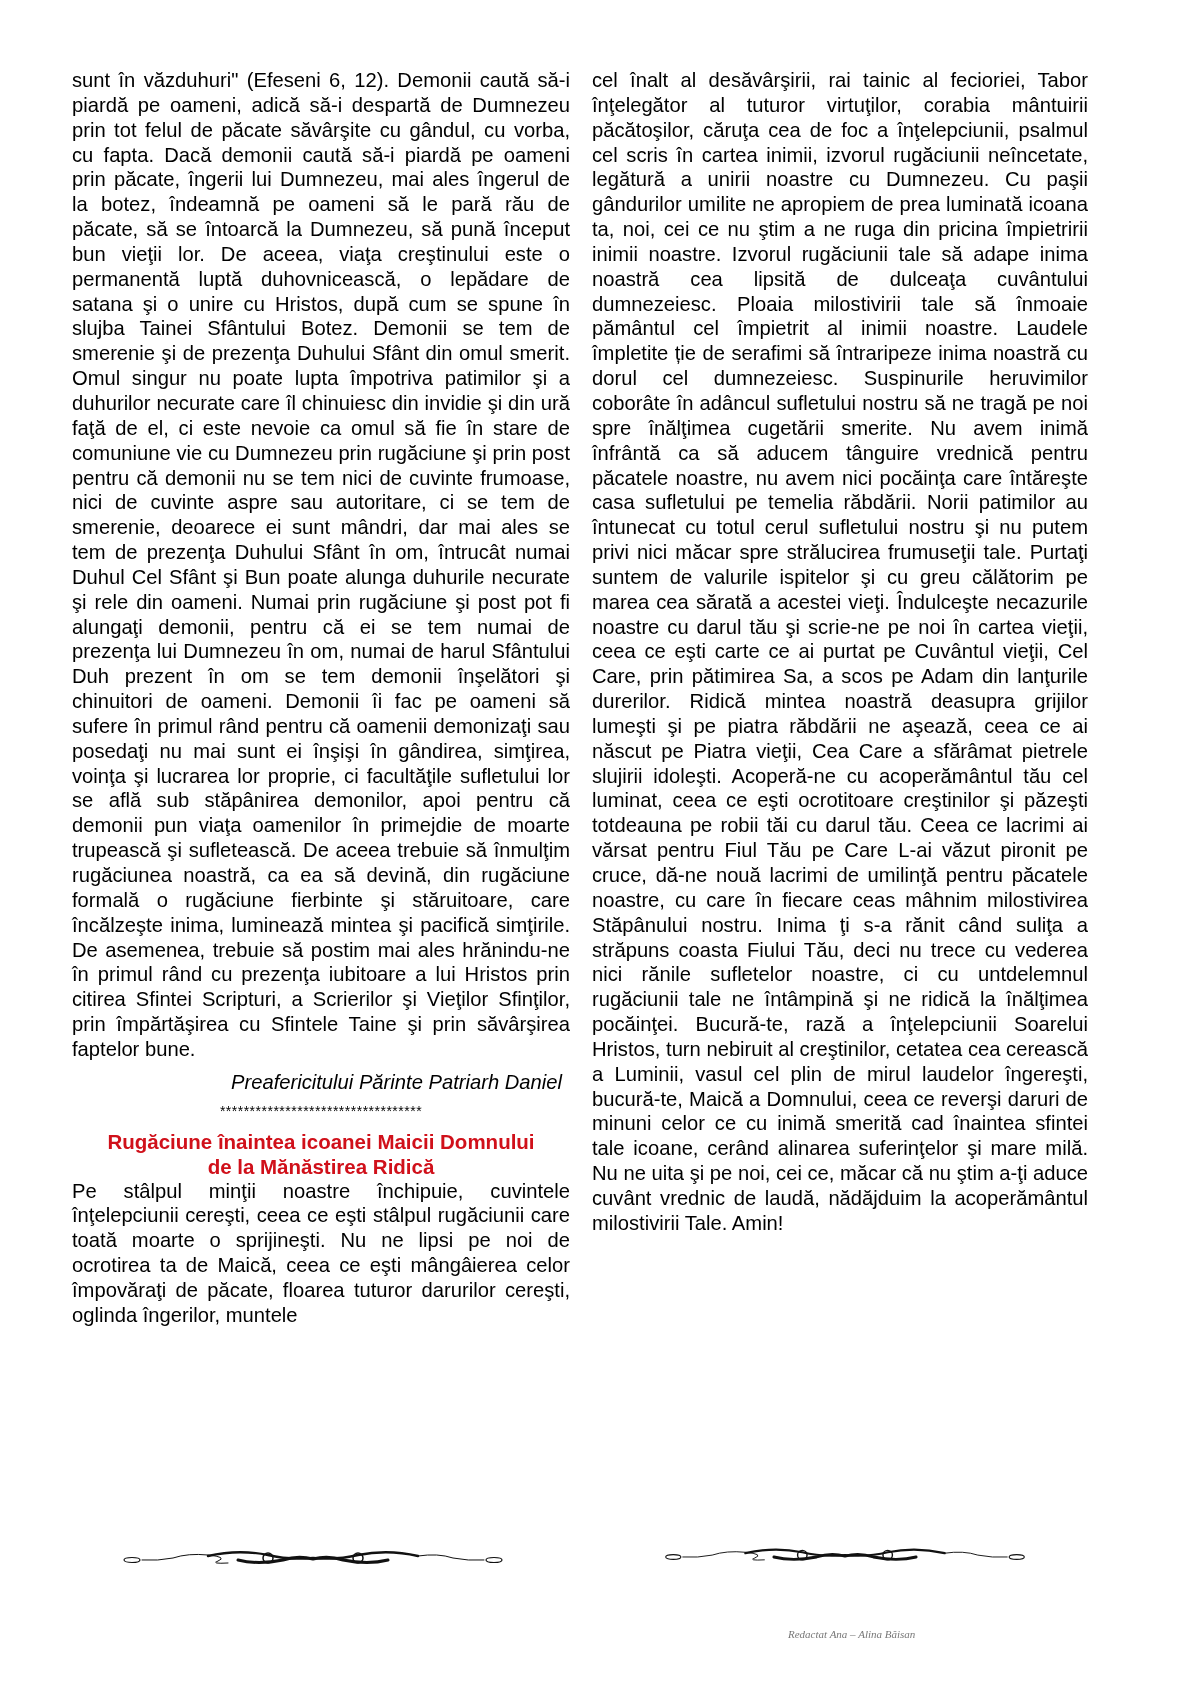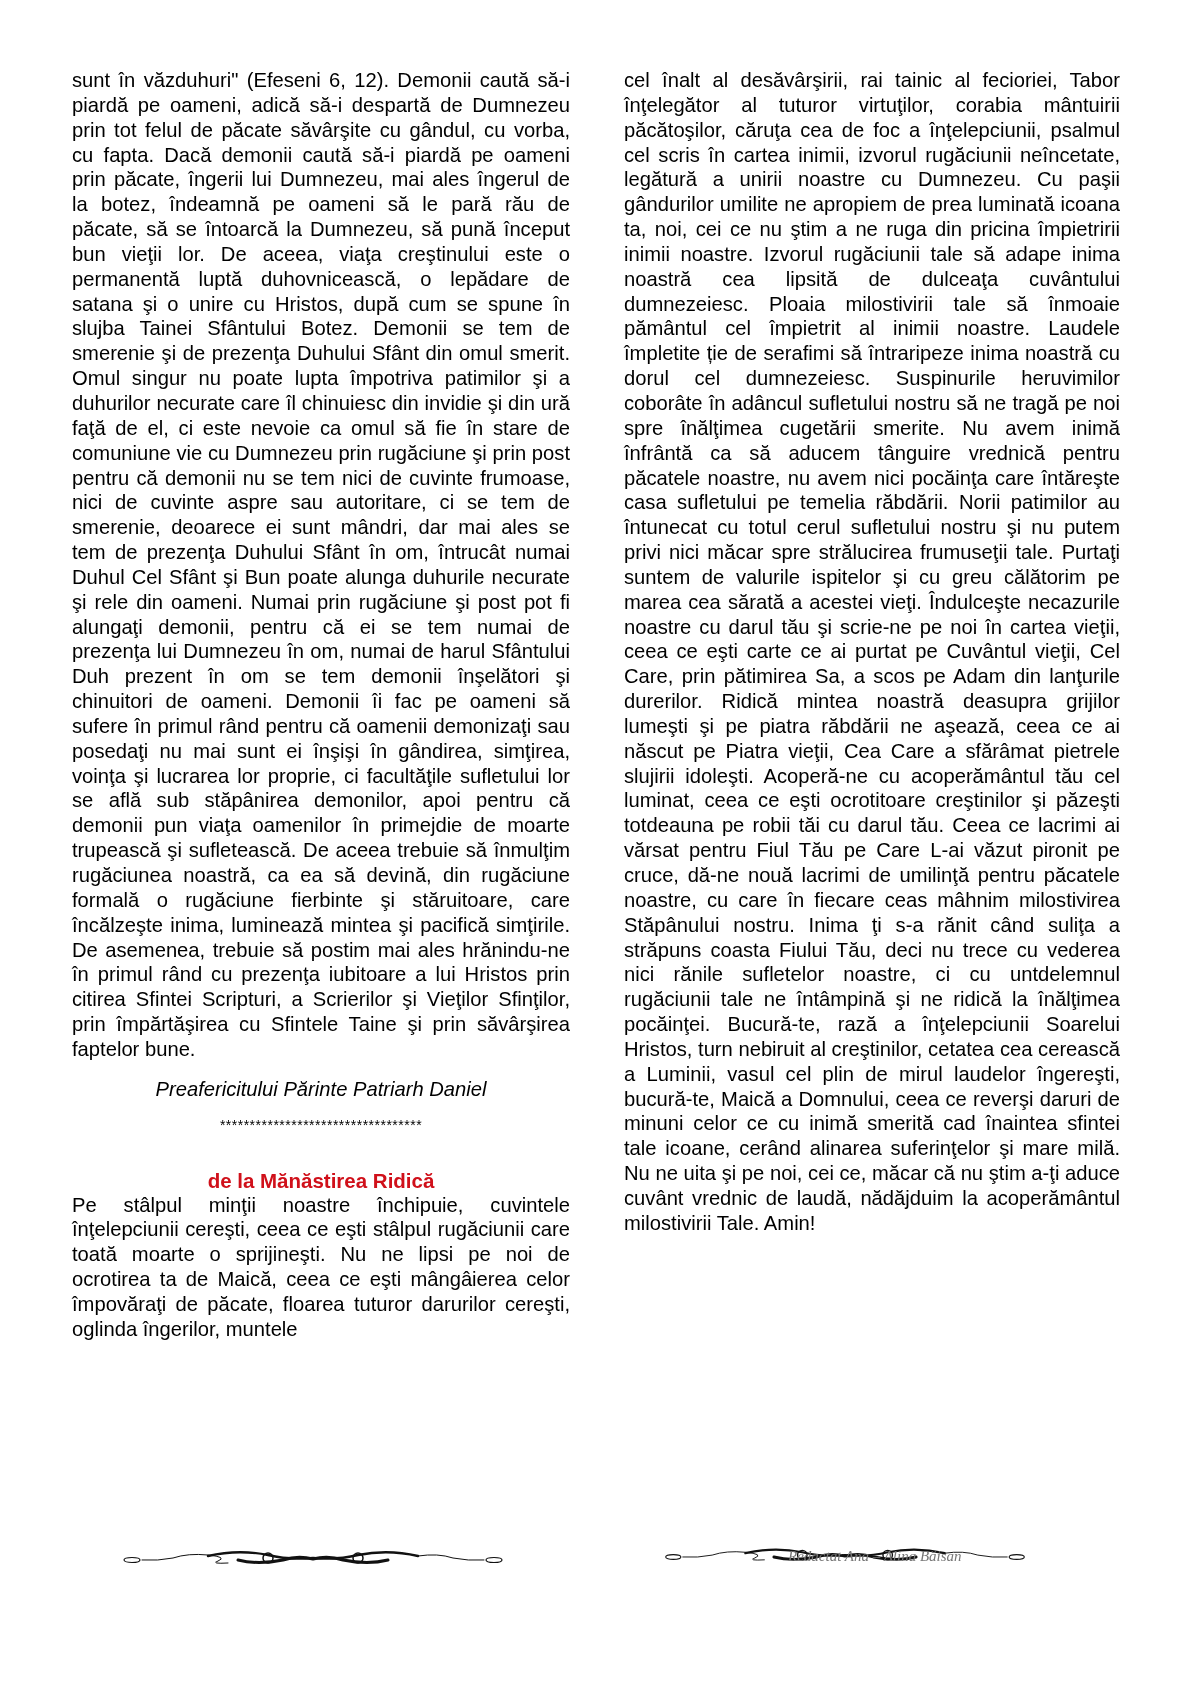--- a/index.html
+++ b/index.html
@@ -1,37 +1,37 @@
 <!DOCTYPE html>
 <html><head>
 <meta charset="utf-8">
 <style>
   html, body { margin:0; padding:0; background:#ffffff; }
   body { width:1190px; height:1683px; position:relative; overflow:hidden; }
   .col { position:absolute; top:68px; font-family:"Liberation Sans", sans-serif; font-size:20.2px; line-height:24.85px; color:#000; }
   .col-left { left:72px; width:498px; }
-  .col-right { left:624px; width:496px; }
+  .col-right { left:592px; width:496px; }
   .para { margin:0; text-align:justify; text-align-last:left; hyphens:none; }
-  .sig { font-style:italic; margin:15px; text-align:center; }
+  .sig { font-style:italic; margin:8px; text-align:right; }
   .stars { text-align:center; font-size:14px; line-height:16px; letter-spacing:0.5px; margin:0 0 10px 0; }
   .title { color:#d0101a; font-weight:bold; text-align:center; margin:0; line-height:25px; font-size:20.5px; }
   .ornament { position:absolute; }
   .orn-left { left:118px; top:1547px; width:390px; height:26px; }
   .orn-right { left:660px; top:1544px; width:370px; height:26px; }
-  .footer { position:absolute; left:788px; top:1548px; font-family:"Liberation Serif", serif; font-style:italic; font-size:15px; color:#777; }
+  .footer { position:absolute; left:788px; top:1628px; font-family:"Liberation Serif", serif; font-style:italic; font-size:11px; color:#777; }
 </style>
 </head>
 <body>
 
 <div class="col col-left">
   <p class="para">sunt în văzduhuri" (Efeseni 6, 12). Demonii caută să-i piardă pe oameni, adică să-i despartă de Dumnezeu prin tot felul de păcate săvârşite cu gândul, cu vorba, cu fapta. Dacă demonii caută să-i piardă pe oameni prin păcate, îngerii lui Dumnezeu, mai ales îngerul de la botez, îndeamnă pe oameni să le pară rău de păcate, să se întoarcă la Dumnezeu, să pună început bun vieţii lor. De aceea, viaţa creştinului este o permanentă luptă duhovnicească, o lepădare de satana şi o unire cu Hristos, după cum se spune în slujba Tainei Sfântului Botez. Demonii se tem de smerenie şi de prezenţa Duhului Sfânt din omul smerit. Omul singur nu poate lupta împotriva patimilor şi a duhurilor necurate care îl chinuiesc din invidie şi din ură faţă de el, ci este nevoie ca omul să fie în stare de comuniune vie cu Dumnezeu prin rugăciune şi prin post pentru că demonii nu se tem nici de cuvinte frumoase, nici de cuvinte aspre sau autoritare, ci se tem de smerenie, deoarece ei sunt mândri, dar mai ales se tem de prezenţa Duhului Sfânt în om, întrucât numai Duhul Cel Sfânt şi Bun poate alunga duhurile necurate şi rele din oameni. Numai prin rugăciune şi post pot fi alungaţi demonii, pentru că ei se tem numai de prezenţa lui Dumnezeu în om, numai de harul Sfântului Duh prezent în om se tem demonii înşelători şi chinuitori de oameni. Demonii îi fac pe oameni să sufere în primul rând pentru că oamenii demonizaţi sau posedaţi nu mai sunt ei înşişi în gândirea, simţirea, voinţa şi lucrarea lor proprie, ci facultăţile sufletului lor se află sub stăpânirea demonilor, apoi pentru că demonii pun viaţa oamenilor în primejdie de moarte trupească şi sufletească. De aceea trebuie să înmulţim rugăciunea noastră, ca ea să devină, din rugăciune formală o rugăciune fierbinte şi stăruitoare, care încălzeşte inima, luminează mintea şi pacifică simţirile. De asemenea, trebuie să postim mai ales hrănindu-ne în primul rând cu prezenţa iubitoare a lui Hristos prin citirea Sfintei Scripturi, a Scrierilor şi Vieţilor Sfinţilor, prin împărtăşirea cu Sfintele Taine şi prin săvârşirea faptelor bune.</p>
   <p class="sig">Preafericitului Părinte Patriarh Daniel</p>
   <p class="stars">**********************************</p>
   <h2 class="title">
-    <br>
+    <span>Rugăciune înaintea icoanei Maicii Domnului</span><br>
     <span>de la Mănăstirea Ridică</span>
   </h2>
   <p class="para">Pe stâlpul minţii noastre închipuie, cuvintele înţelepciunii cereşti, ceea ce eşti stâlpul rugăciunii care toată moarte o sprijineşti. Nu ne lipsi pe noi de ocrotirea ta de Maică, ceea ce eşti mângâierea celor împovăraţi de păcate, floarea tuturor darurilor cereşti, oglinda îngerilor, muntele</p>
 </div>
 
 <div class="col col-right">
   <p class="para">cel înalt al desăvârşirii, rai tainic al fecioriei, Tabor înţelegător al tuturor virtuţilor, corabia mântuirii păcătoşilor, căruţa cea de foc a înţelepciunii, psalmul cel scris în cartea inimii, izvorul rugăciunii neîncetate, legătură a unirii noastre cu Dumnezeu. Cu paşii gândurilor umilite ne apropiem de prea luminată icoana ta, noi, cei ce nu ştim a ne ruga din pricina împietririi inimii noastre. Izvorul rugăciunii tale să adape inima noastră cea lipsită de dulceaţa cuvântului dumnezeiesc. Ploaia milostivirii tale să înmoaie pământul cel împietrit al inimii noastre. Laudele împletite ție de serafimi să întraripeze inima noastră cu dorul cel dumnezeiesc. Suspinurile heruvimilor coborâte în adâncul sufletului nostru să ne tragă pe noi spre înălţimea cugetării smerite. Nu avem inimă înfrântă ca să aducem tânguire vrednică pentru păcatele noastre, nu avem nici pocăinţa care întăreşte casa sufletului pe temelia răbdării. Norii patimilor au întunecat cu totul cerul sufletului nostru şi nu putem privi nici măcar spre strălucirea frumuseţii tale. Purtaţi suntem de valurile ispitelor şi cu greu călătorim pe marea cea sărată a acestei vieţi. Îndulceşte necazurile noastre cu darul tău şi scrie-ne pe noi în cartea vieţii, ceea ce eşti carte ce ai purtat pe Cuvântul vieţii, Cel Care, prin pătimirea Sa, a scos pe Adam din lanţurile durerilor. Ridică mintea noastră deasupra grijilor lumeşti şi pe piatra răbdării ne aşează, ceea ce ai născut pe Piatra vieţii, Cea Care a sfărâmat pietrele slujirii idoleşti. Acoperă-ne cu acoperământul tău cel luminat, ceea ce eşti ocrotitoare creştinilor şi păzeşti totdeauna pe robii tăi cu darul tău. Ceea ce lacrimi ai vărsat pentru Fiul Tău pe Care L-ai văzut pironit pe cruce, dă-ne nouă lacrimi de umilinţă pentru păcatele noastre, cu care în fiecare ceas mâhnim milostivirea Stăpânului nostru. Inima ţi s-a rănit când suliţa a străpuns coasta Fiului Tău, deci nu trece cu vederea nici rănile sufletelor noastre, ci cu untdelemnul rugăciunii tale ne întâmpină şi ne ridică la înălţimea pocăinţei. Bucură-te, rază a înţelepciunii Soarelui Hristos, turn nebiruit al creştinilor, cetatea cea cerească a Luminii, vasul cel plin de mirul laudelor îngereşti, bucură-te, Maică a Domnului, ceea ce reverşi daruri de minuni celor ce cu inimă smerită cad înaintea sfintei tale icoane, cerând alinarea suferinţelor şi mare milă. Nu ne uita şi pe noi, cei ce, măcar că nu ştim a-ţi aduce cuvânt vrednic de laudă, nădăjduim la acoperământul milostivirii Tale. Amin!</p>
 </div>
 
 <svg class="ornament orn-left" viewBox="0 0 390 26">

